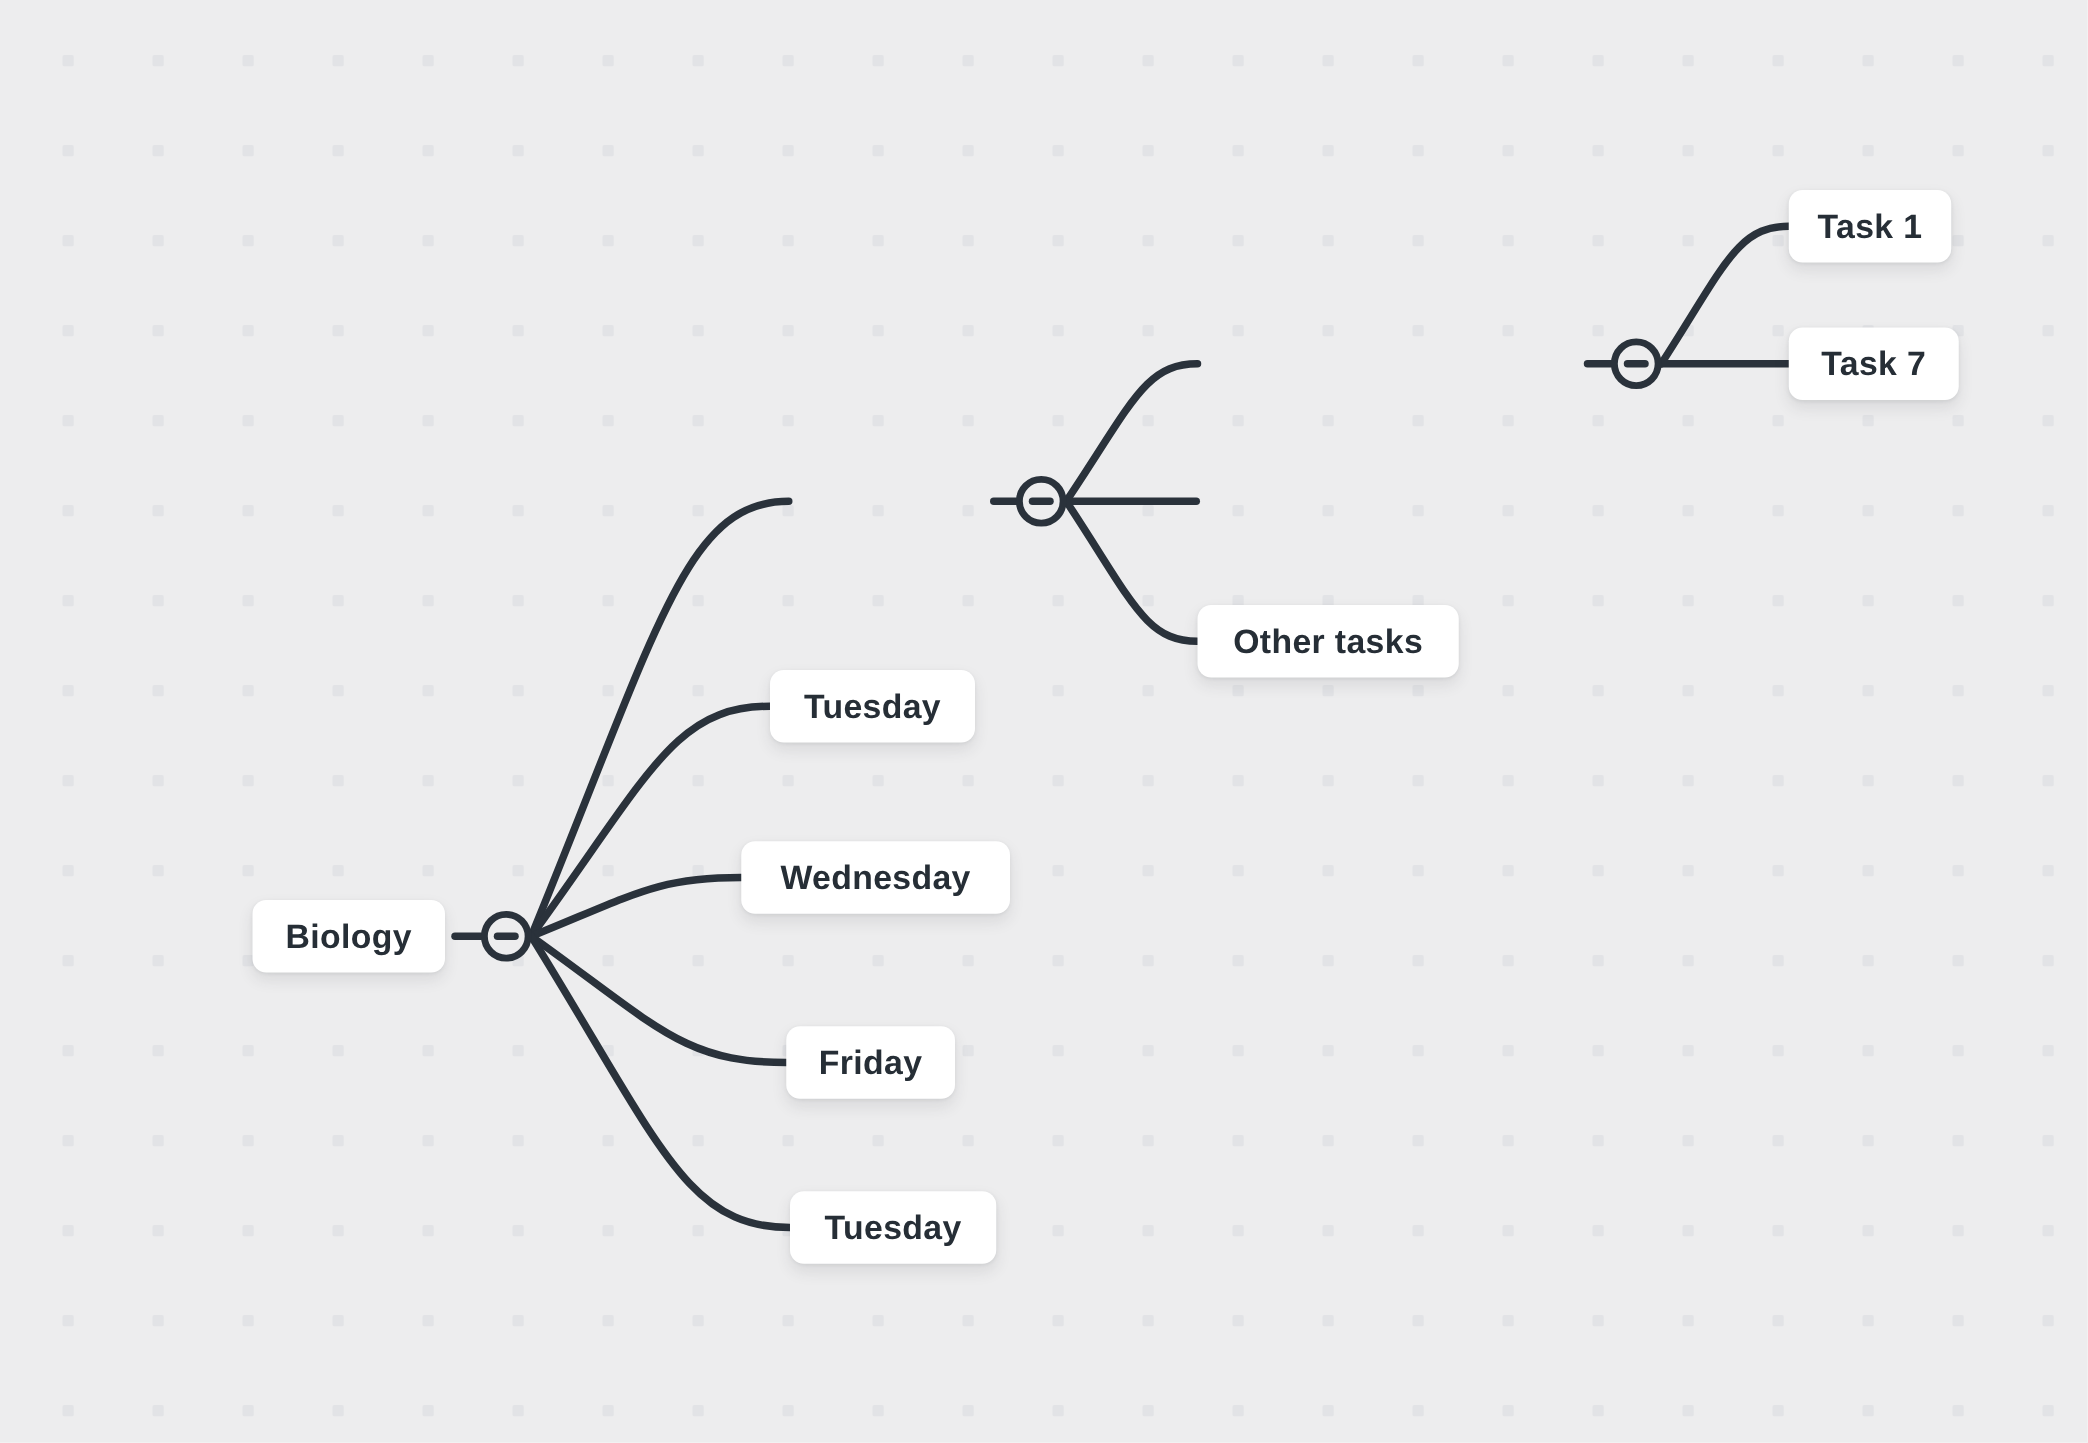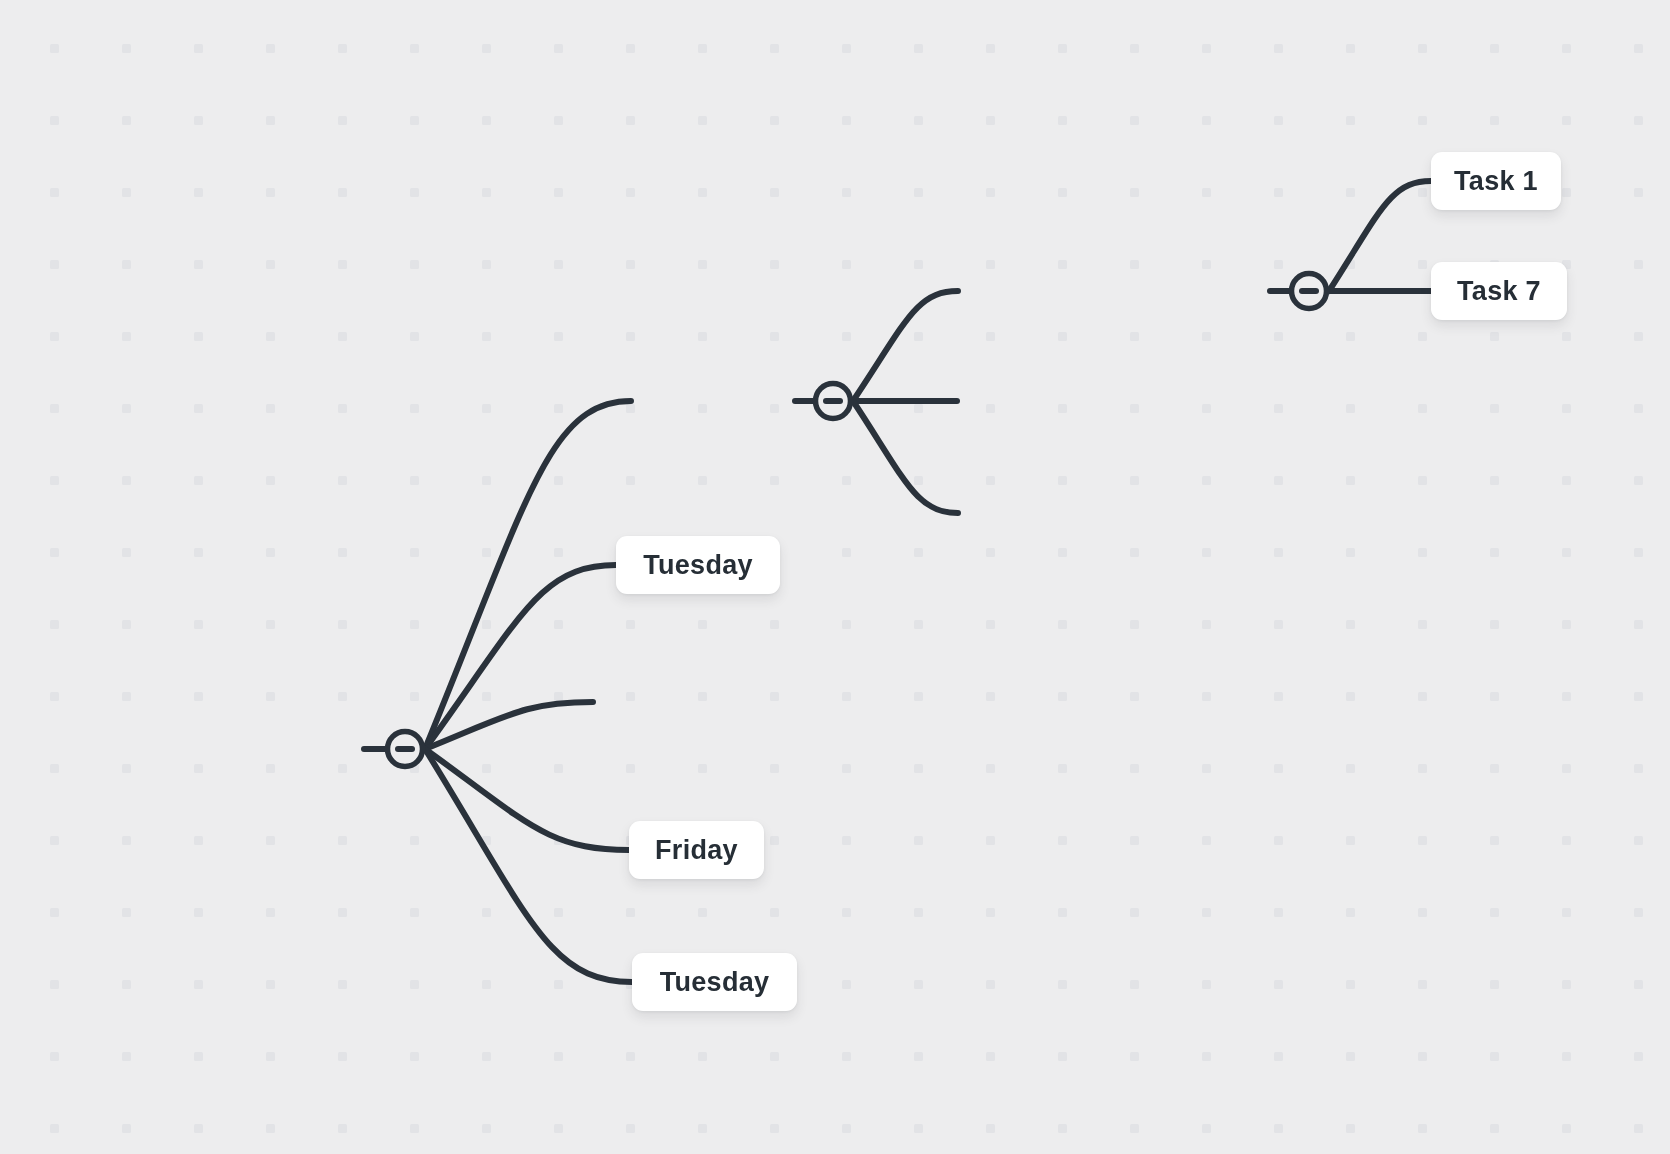--- a/index.html
+++ b/index.html
@@ -454,29 +454,38 @@
     <g class="collapse-btn">
       <circle class="collapse-circle" cx="833" cy="401" r="17.5"></circle>
       <line class="collapse-minus" x1="826" y1="401" x2="840" y2="401"></line>
     </g>
     <g class="collapse-btn">
       <circle class="collapse-circle" cx="1309" cy="291" r="17.5"></circle>
       <line class="collapse-minus" x1="1302" y1="291" x2="1316" y2="291"></line>
     </g>
   </svg>
 
+  <div class="node" style="left:202px;top:720px;width:154px">
+    <span>Biology</span>
+  </div>
   <div class="node" style="left:616px;top:536px;width:164px">
     <span>Tuesday</span>
   </div>
+  <div class="node" style="left:593px;top:673px;width:215px">
+    <span>Wednesday</span>
+  </div>
   <div class="node" style="left:629px;top:821px;width:135px">
     <span>Friday</span>
   </div>
   <div class="node" style="left:632px;top:953px;width:165px">
     <span>Tuesday</span>
   </div>
+  <div class="node" style="left:958px;top:484px;width:209px">
+    <span>Other tasks</span>
+  </div>
   <div class="node" style="left:1431px;top:152px;width:130px">
     <span>Task 1</span>
   </div>
   <div class="node" style="left:1431px;top:262px;width:136px">
     <span>Task 7</span>
   </div>
 
 </div>
 
 </body></html>

